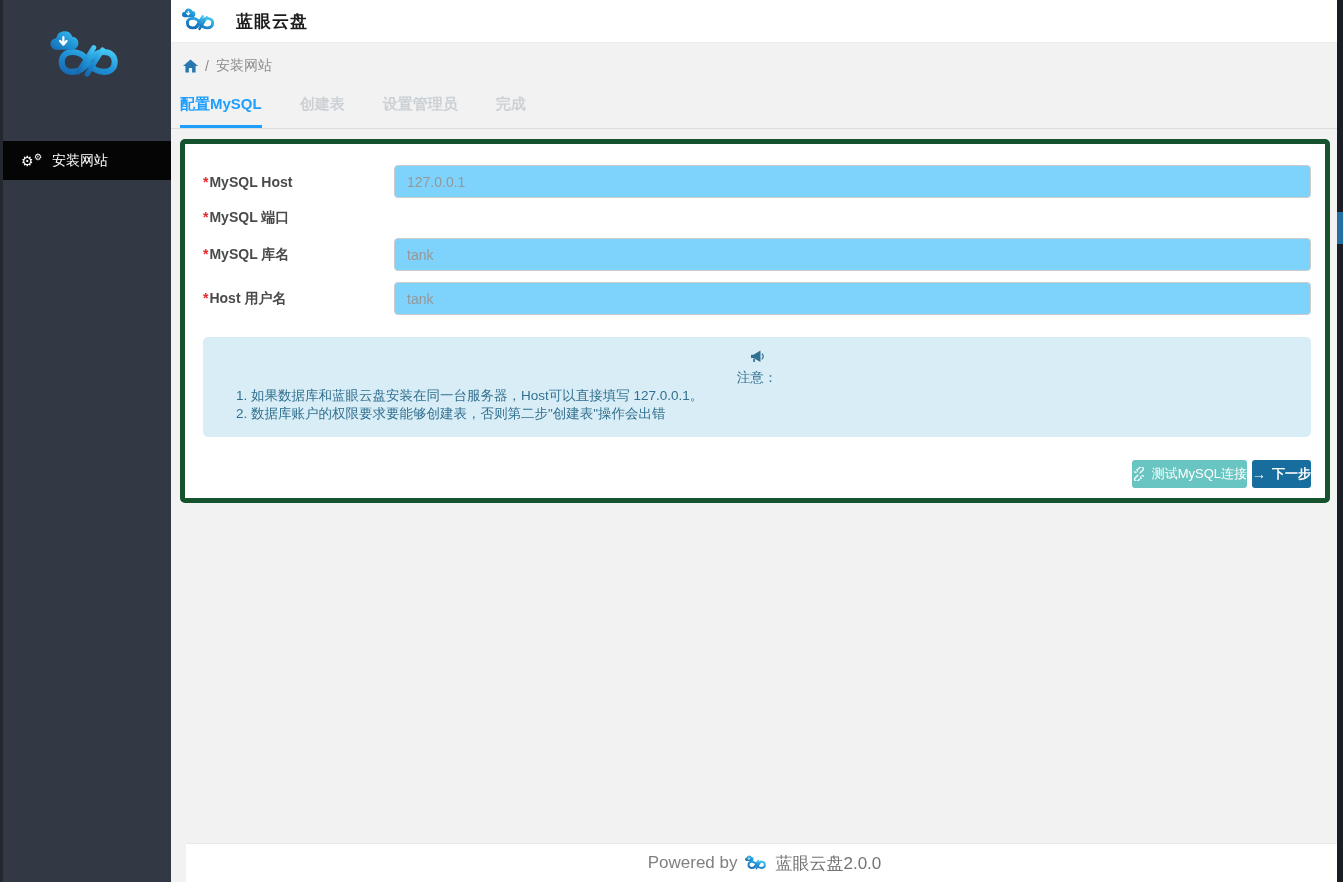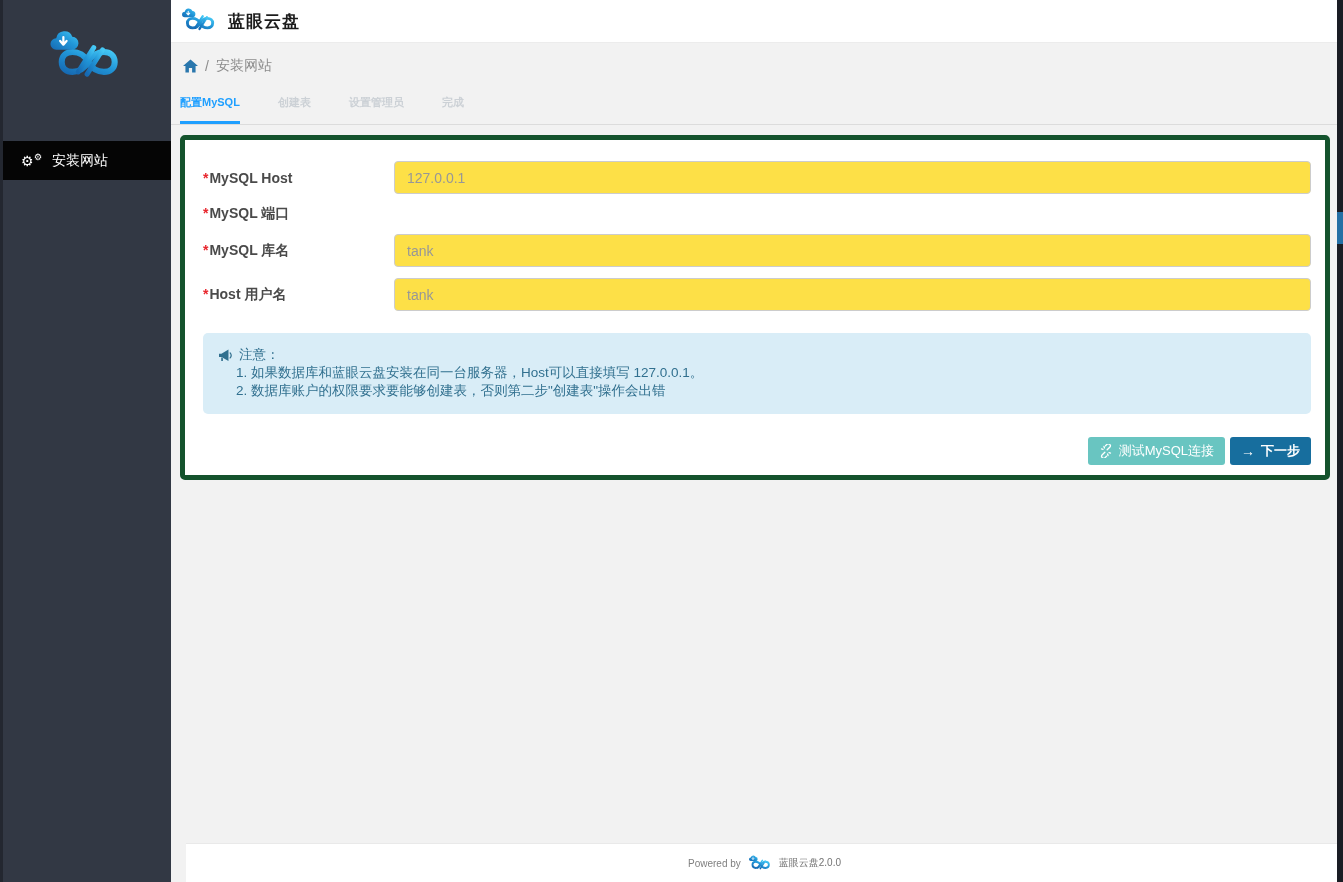--- a/index.html
+++ b/index.html
@@ -20,70 +20,70 @@
     height:39px; display:flex; align-items:center; gap:11px; padding-left:21px;
     background:#050505; color:#fff; font-size:14px; cursor:pointer;
   }
   .cogs { position:relative; width:20px; height:18px; font-size:14px; line-height:18px; color:#fff; }
   .cogs .cog2 { position:absolute; font-size:9px; right:-1px; top:-4px; }
 
   
   .main { flex:1; min-width:0; display:flex; flex-direction:column; background:#f2f2f2; }
   .topbar {
     flex:none; height:43px; background:#fff; border-bottom:1px solid #ececec;
-    display:flex; align-items:center; gap:9px; padding-left:8px;
+    display:flex; align-items:center; gap:17px; padding-left:8px;
   }
   .topbar h1 { margin:0; font-size:17px; font-weight:700; color:#1c1c1c; letter-spacing:1px; }
 
   .breadcrumb {
     margin:14px 0 0; padding-left:12px; height:18px;
     display:flex; align-items:center; gap:7px; font-size:14px; color:#8c8c8c;
   }
   .home-btn { display:inline-flex; cursor:pointer; }
 
   .tabs { margin-top:20px; padding:0 13px 0 9px; border-bottom:1px solid #dcdcdc; display:flex; }
-  .tab { font-size:11px; font-weight:700; color:#ccd1d6; padding-bottom:14px; margin-right:38px; cursor:pointer; }
+  .tab { font-size:15px; font-weight:700; color:#ccd1d6; padding-bottom:14px; margin-right:38px; cursor:pointer; }
   .tab.active { color:#1e9fff; padding-bottom:11px; border-bottom:3px solid #1e9fff; }
 
   
   .card {
     background:#fff; border:5px solid #14532d; border-radius:5px;
     margin:10px 13px 0 9px; padding:21px 14px 10px 18px;
   }
   .form-row { display:flex; align-items:center; margin-bottom:11px; }
   .form-row label { width:191px; flex:none; font-size:14px; font-weight:700; color:#4a4a4a; }
   .req { color:#e8262d; margin-right:1px; }
   .form-row input {
     flex:1; height:33px; border:1px solid #ccc; border-radius:4px;
-    padding:0 12px; font-size:14px; color:#555; outline:none; font-family:inherit; background:#fde047;
+    padding:0 12px; font-size:14px; color:#555; outline:none; font-family:inherit; background:#7dd3fc;
   }
   .form-row input::placeholder { color:#979797; opacity:1; }
 
   .notice {
     margin-top:22px; background:#d9edf7; border-radius:5px; color:#31708f;
     padding:13px 15px 14px; font-size:13.5px; line-height:18px;
   }
-  .notice-title { display:flex; align-items:center; gap:6px; font-weight:400; }
+  .notice-title { display:flex; align-items:center; gap:6px; font-weight:400;flex-direction:column; }
   .notice-item { margin-left:18px; }
 
   .actions { display:flex; justify-content:flex-end; gap:5px; margin-top:23px; }
   .btn {
     height:28px; border:none; border-radius:3px; color:#fff; font-size:13px;
-    display:inline-flex; align-items:center; gap:6px; padding:0 11px;
+    display:inline-flex; align-items:center; gap:6px; padding:0 0;
     cursor:pointer; font-family:inherit;
   }
   .btn-test { background:#69c5c1; }
   .btn-next { background:#176e9e; font-weight:700; }
   .arrow-glyph { font-weight:700; font-size:14px; line-height:1; }
 
   
   .footerbar {
     margin-top:auto; flex:none; height:39px; background:#fff; border-top:1px solid #e9e9e9;
     display:flex; align-items:center; justify-content:center; gap:6px;
-    font-size:10px; color:#808080;margin-left:15px;
+    font-size:17px; color:#808080;margin-left:15px;
   }
   .footer-link { color:#737373; text-decoration:none; cursor:pointer; }
 
   
   .page-scrollbar { position:absolute; right:0; top:0; width:6px; height:100%; background:#1a1d24; z-index:20; }
   .page-scrollbar .thumb { position:absolute; left:0; top:212px; width:6px; height:32px; background:#2470a5; }
 </style>
 </head>
 <body>
 

